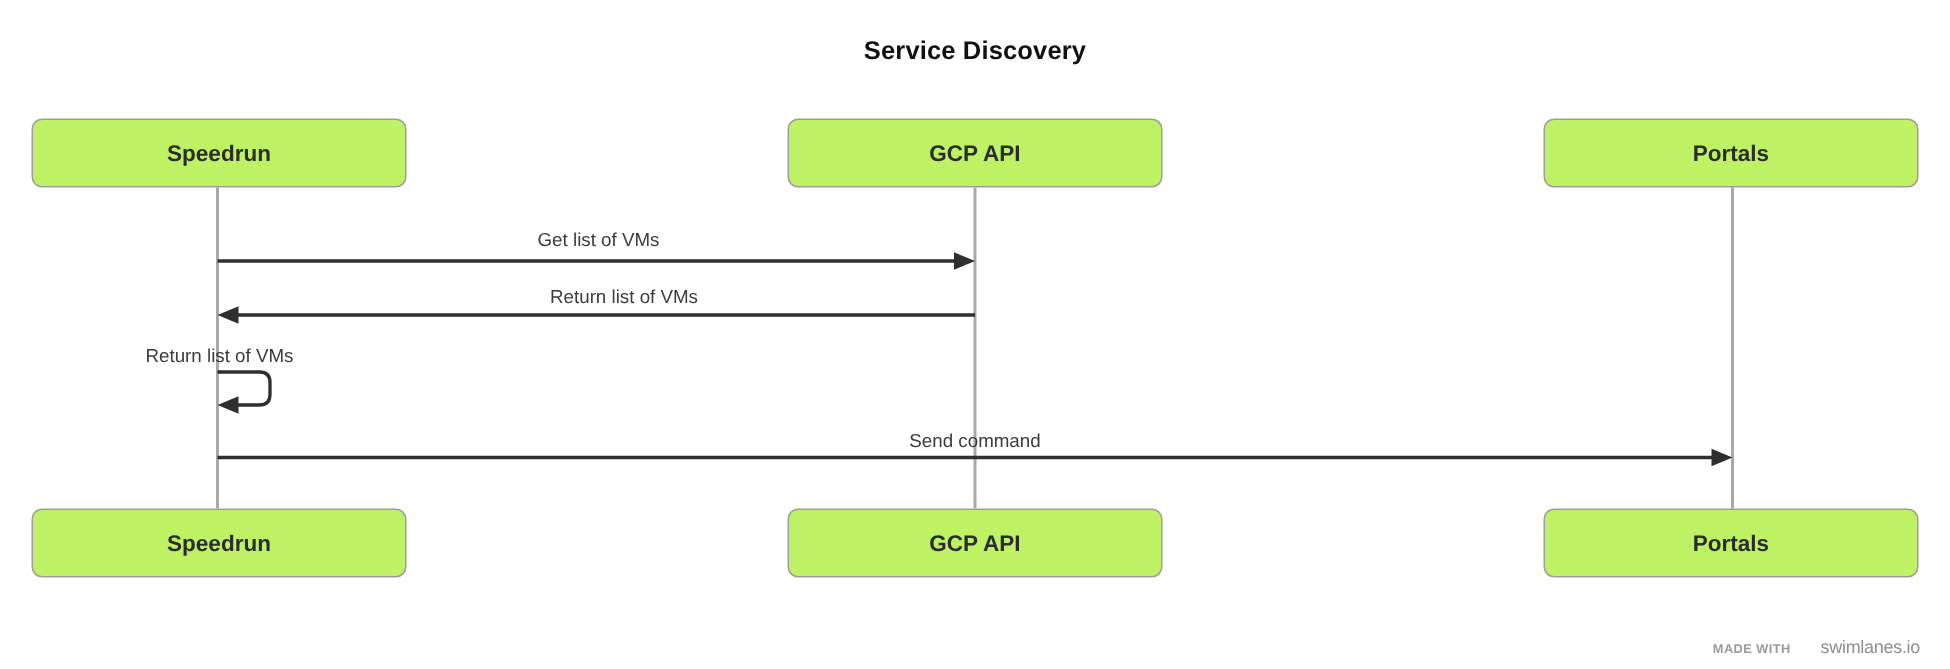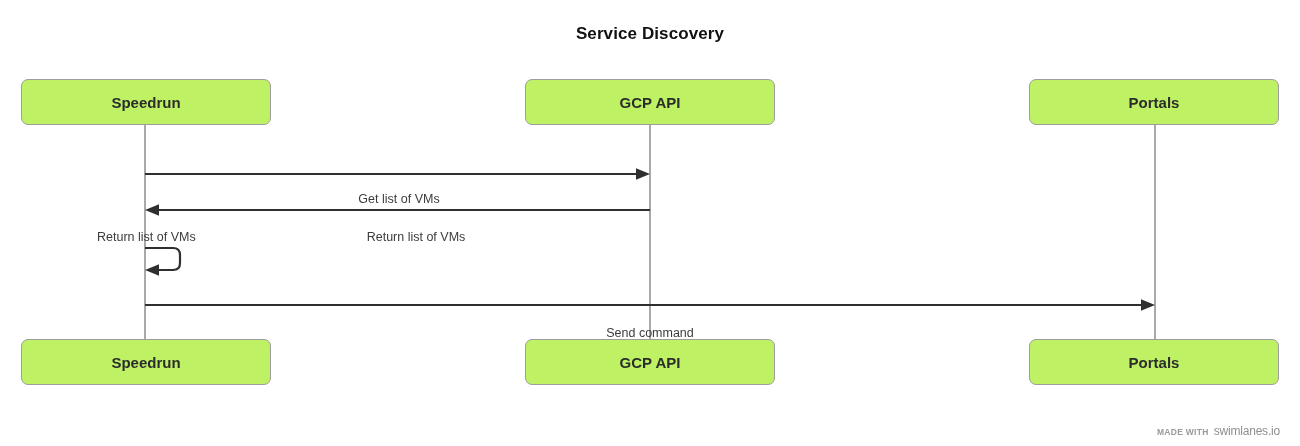--- a/index.html
+++ b/index.html
@@ -55,34 +55,33 @@
   .msg-label {
     position: absolute;
     font-size: 12.5px;
     color: #3c3c3c;
     white-space: nowrap;
     z-index: 4;
   }
   .msg-label.centered {
     text-align: right;
     transform: translateX(-50%);
-    margin-top: 39px;
   }
   .arrow-svg {
     position: absolute;
     z-index: 2;
     overflow: visible;
   }
   .footer {
     position: absolute;
     right: 20px;
     bottom: 8px;
     display: flex;
     align-items: baseline;
-    gap: 5px;
+    gap: 20px;
     z-index: 5;
   }
   .footer-made {
     font-size: 8.5px;
     font-weight: bold;
     color: #9a9a9a;
     letter-spacing: 0.3px;
   }
   .footer-brand {
     font-size: 12px;

